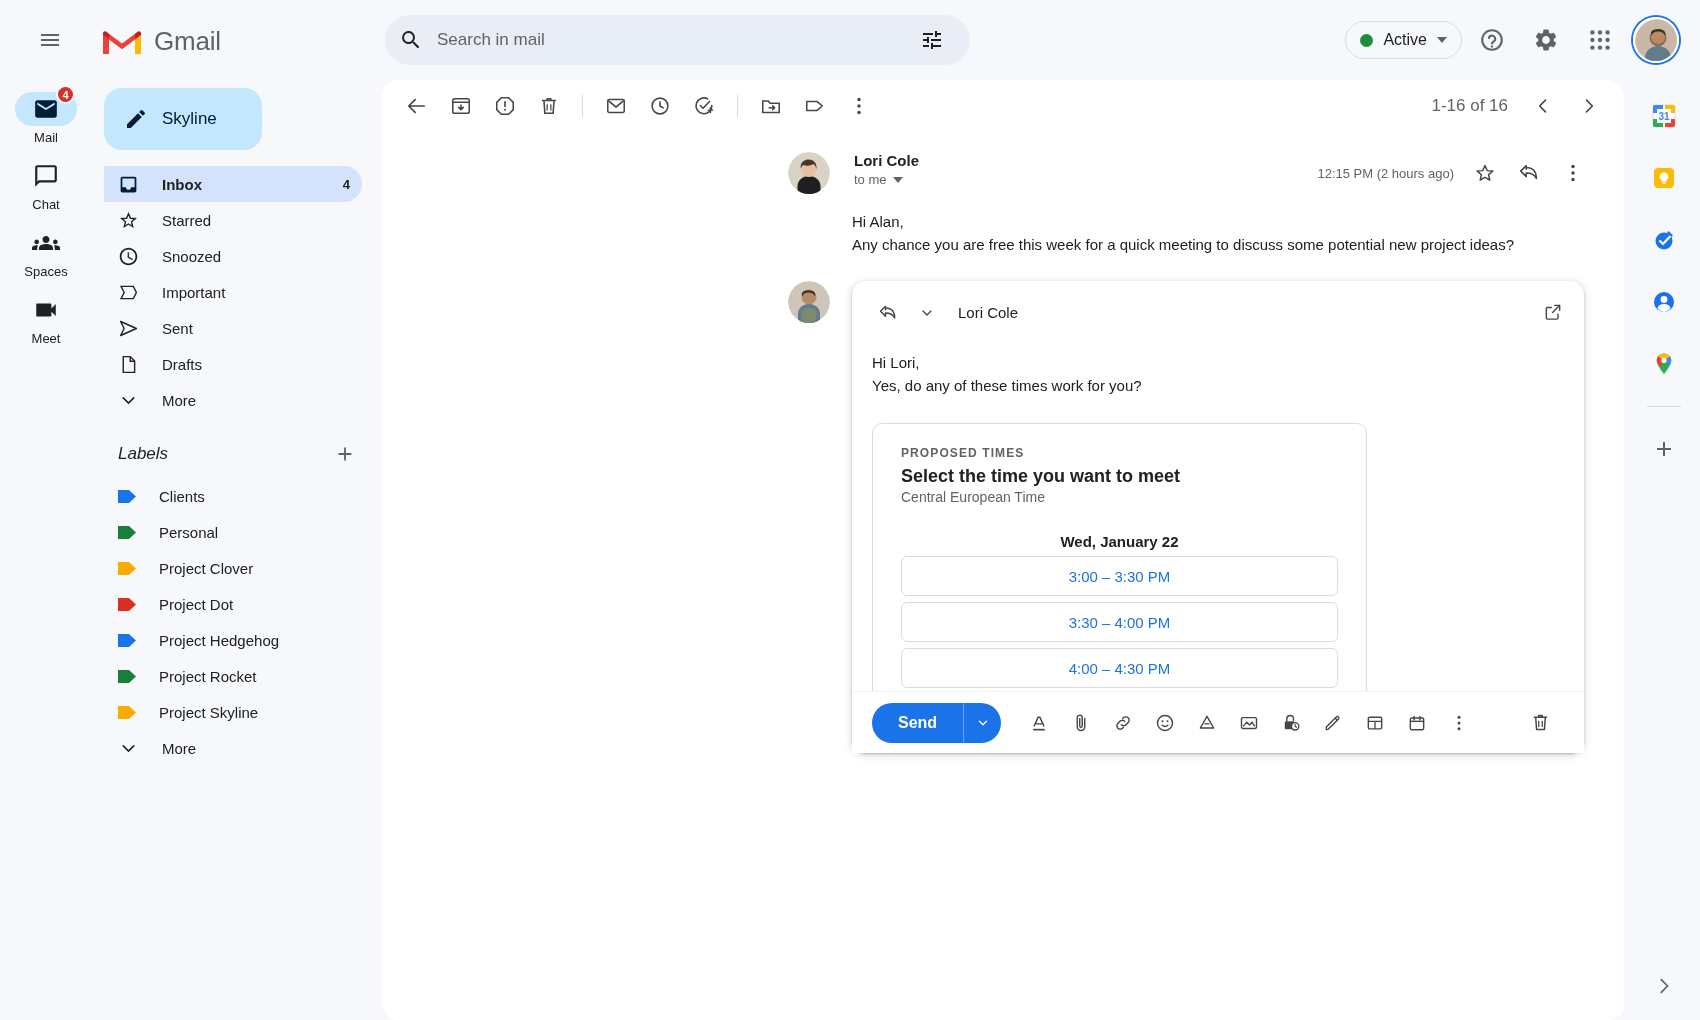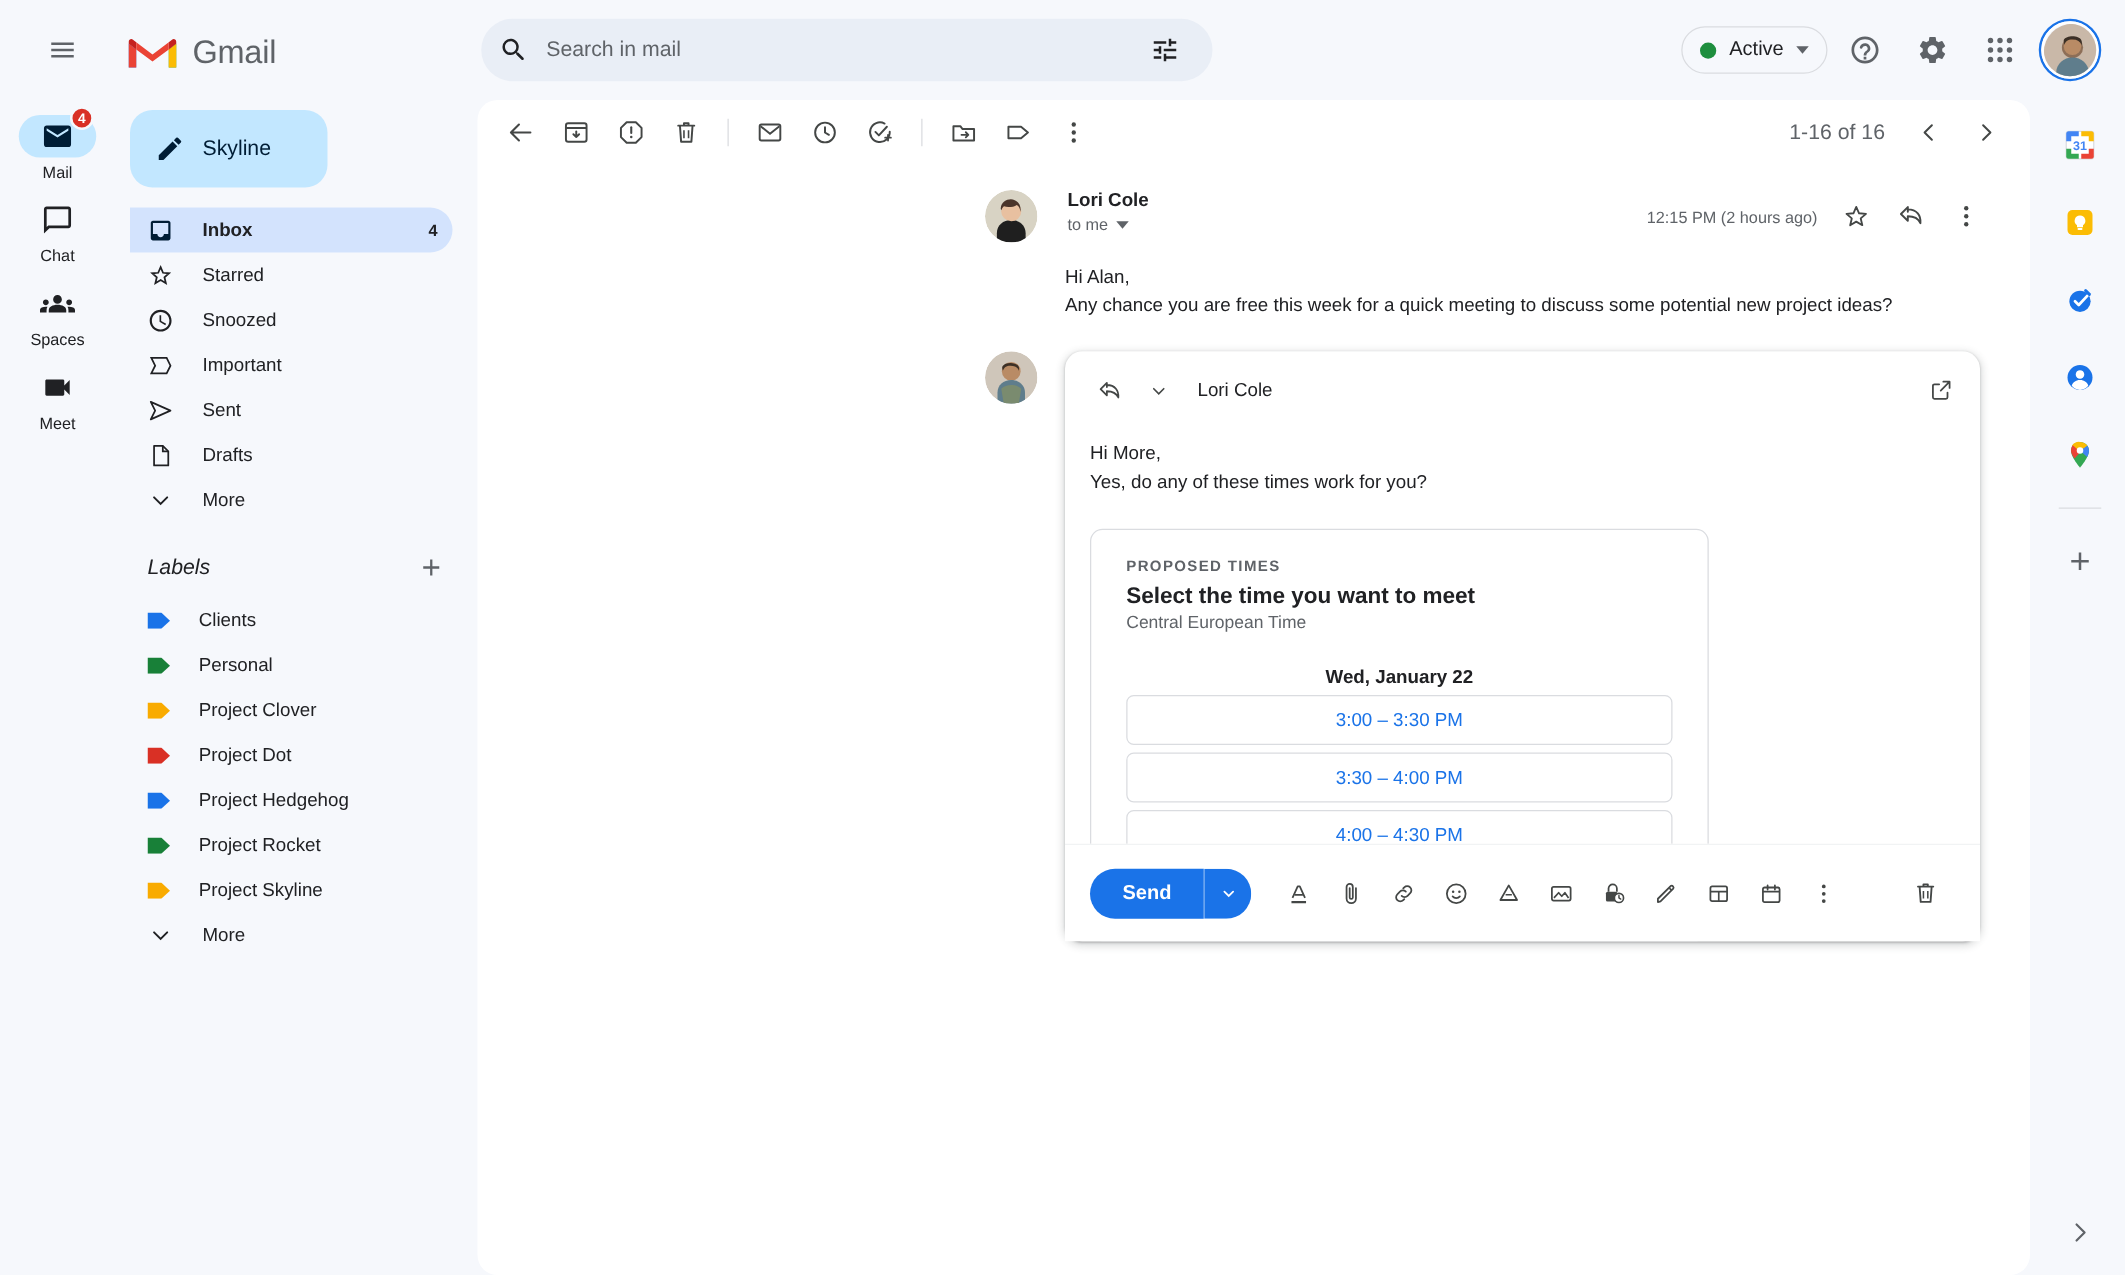--- a/index.html
+++ b/index.html
@@ -145,21 +145,21 @@
   .cardsub { font-size: 14px; color: #5f6368; margin-top: 2px; }
   .daylabel { text-align: center; font-size: 15px; font-weight: bold; margin-top: 28px; }
   .slot {
     display: block; width: 100%; margin-top: 6px; height: 40px;
     border: 1px solid #dadce0; border-radius: 6px; background: #fff;
     color: #1a73e8; font-size: 15px; font-family: inherit; cursor: pointer;
   }
 
   
   .composebar {
-    position: absolute; left: 0; right: 0; bottom: 0; height: 78px;
+    position: absolute; left: 0; right: 0; bottom: 0; height: 62px;
     background: #fff; display: flex; align-items: center; padding: 0 24px 0 20px;
     border-top: 1px solid #f1f3f4; gap: 2px;
   }
   .sendgroup { display: flex; align-items: stretch; margin-right: 16px; }
   .sendbtn {
     background: #1a73e8; color: #fff; border: none; font-size: 16px; font-weight: bold;
     font-family: inherit; height: 40px; padding: 0 26px; border-radius: 20px 0 0 20px; cursor: pointer;
   }
   .senddrop {
     background: #1a73e8; border: none; border-left: 1px solid rgba(255,255,255,.35);
@@ -614,21 +614,21 @@
                 </button>
                 <button class="tb-btn" style="width:26px;height:26px">
                   <svg width="16" height="16" viewBox="0 0 24 24">
                       <path fill="none" stroke="#444746" stroke-width="2" stroke-linecap="round" d="M6 9l6 6 6-6"></path>
                     </svg>
                 </button>
                 <span class="reply-to">Lori Cole</span>
               </div>
 
               <div class="replytext">
-                <div>Hi More,</div>
+                <div>Hi Lori,</div>
                 <div>Yes, do any of these times work for you?</div>
               </div>
 
               <div class="timescard">
                 <div class="kicker">PROPOSED TIMES</div>
                 <div class="cardtitle">Select the time you want to meet</div>
                 <div class="cardsub">Central European Time</div>
                 <div class="daylabel">Wed, January 22</div>
                 <button class="slot">3:00 – 3:30 PM</button>
                 <button class="slot">3:30 – 4:00 PM</button>

